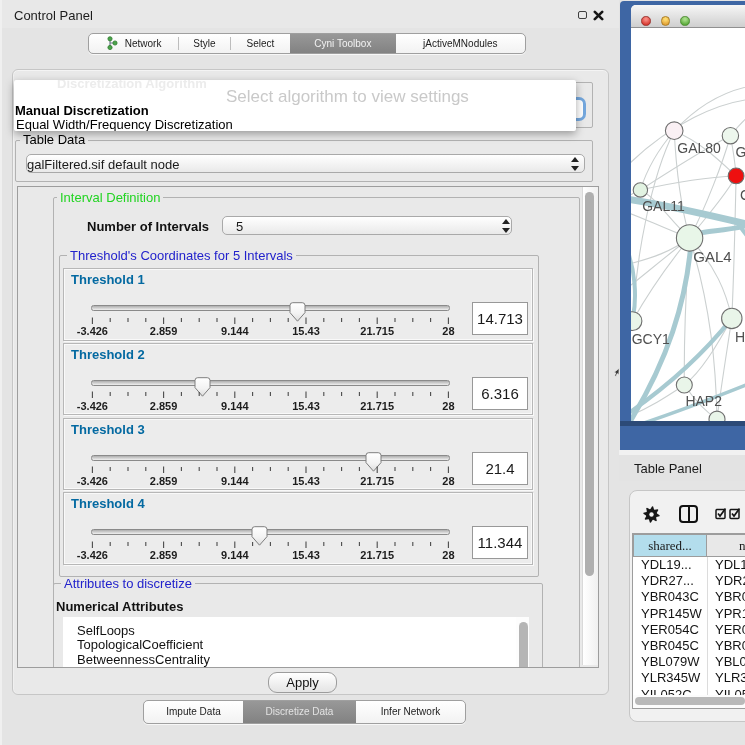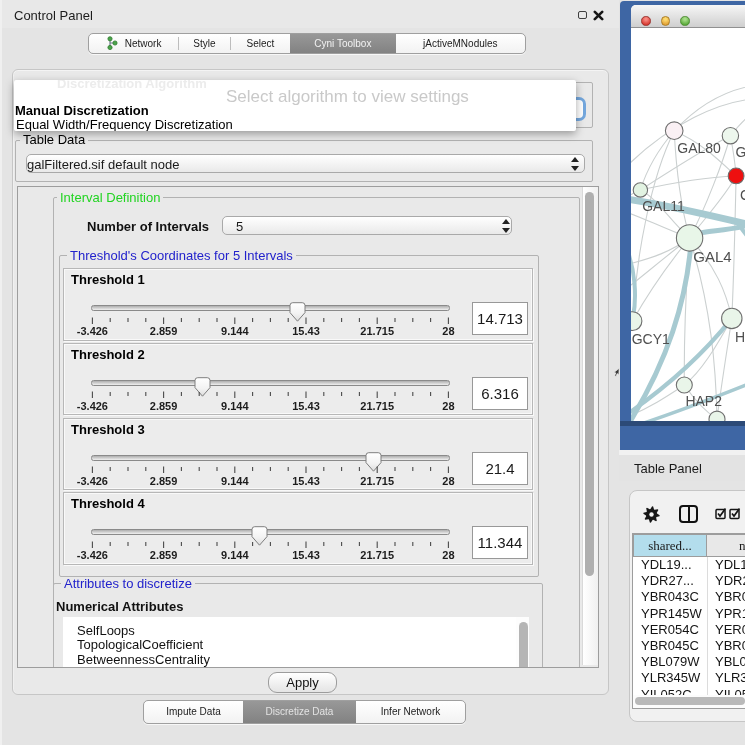--- a/index.html
+++ b/index.html
@@ -31,21 +31,21 @@
 
 #viewport{position:absolute;left:17px;top:186px;width:580px;height:480px;
  border:1px solid #9d9d9d;background:#e9e9e9;overflow:hidden;}
 #vsb{position:absolute;right:0;top:0;width:15px;height:478px;
  background:linear-gradient(90deg,#ffffff,#f0f0f0);border-left:1px solid #d9d9d9;}
 #vsbthumb{position:absolute;left:2px;top:5px;width:9px;height:384px;border-radius:4.5px;background:#afafaf;}
 
 .tgroup{position:absolute;left:45px;width:468px;height:70.5px;
  border:1px solid #b7b7b7;background:#ececec;
  box-shadow:inset 1px 1px 0 #f9f9f9,inset -1px -1px 0 #f9f9f9,1px 1px 0 #f9f9f9;}
-.tlabel{position:absolute;left:7px;top:3px;font-size:13px;font-weight:bold;color:#000000;}
+.tlabel{position:absolute;left:7px;top:3px;font-size:13px;font-weight:bold;color:#0369a1;}
 .track{position:absolute;left:27px;top:36px;width:357px;height:4px;border-radius:2.5px;
  border:1px solid #8a8a8a;background:linear-gradient(#aeaeae,#f0f0f0);}
 .thumbsvg{position:absolute;top:33px;}
 .ticks{position:absolute;left:0px;top:47.5px;}
 .ticklab{position:absolute;top:56px;width:60px;text-align:center;
  font-size:11px;font-weight:bold;color:#1d1d1d;}
 .tfield{position:absolute;left:408px;top:33px;width:56px;height:33px;box-sizing:border-box;
  background:#ffffff;border:1px solid #989898;font-size:15px;color:#1a1a1a;
  text-align:center;line-height:31px;}
 

